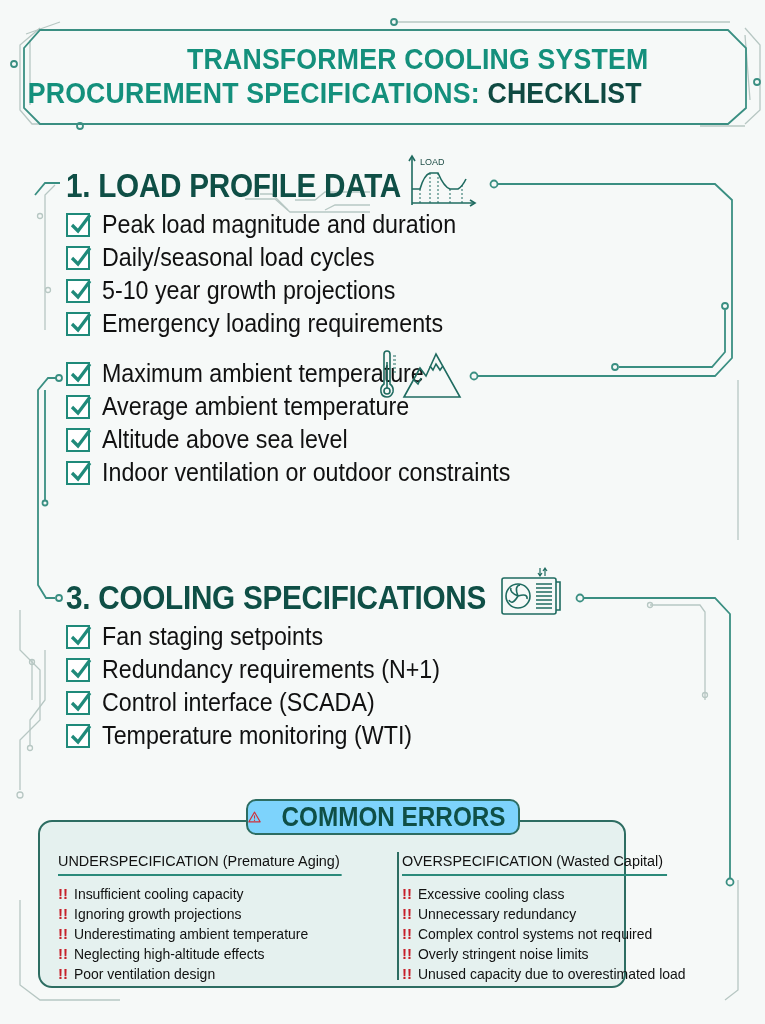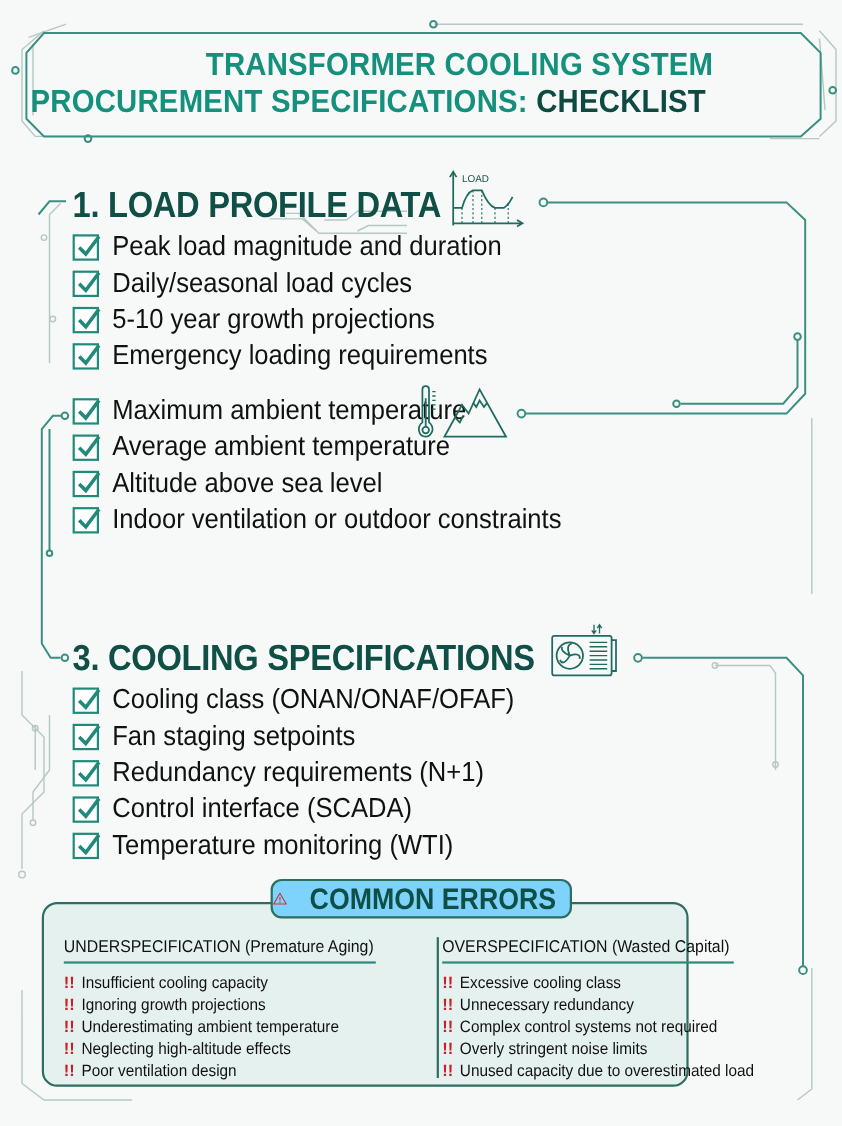--- a/index.html
+++ b/index.html
@@ -234,28 +234,20 @@
 <div class="section" style="top:576px;">
   <div class="sec-head">
       <span class="sec-title">3. COOLING SPECIFICATIONS</span>
     </div>
   <div class="item">
       <span class="cb">
         <svg width="24" height="24" viewBox="0 0 24 24">
           <path d="M4 12 L10 18 L22 2" fill="none" stroke="#1f8a7a" stroke-width="3.2"></path>
         </svg>
       </span>
-      <span class="item-text">Cooling class (ONAN/ONAF/OFAF)</span>
-    </div>
-  <div class="item">
-      <span class="cb">
-        <svg width="24" height="24" viewBox="0 0 24 24">
-          <path d="M4 12 L10 18 L22 2" fill="none" stroke="#1f8a7a" stroke-width="3.2"></path>
-        </svg>
-      </span>
       <span class="item-text">Fan staging setpoints</span>
     </div>
   <div class="item">
       <span class="cb">
         <svg width="24" height="24" viewBox="0 0 24 24">
           <path d="M4 12 L10 18 L22 2" fill="none" stroke="#1f8a7a" stroke-width="3.2"></path>
         </svg>
       </span>
       <span class="item-text">Redundancy requirements (N+1)</span>
     </div>

